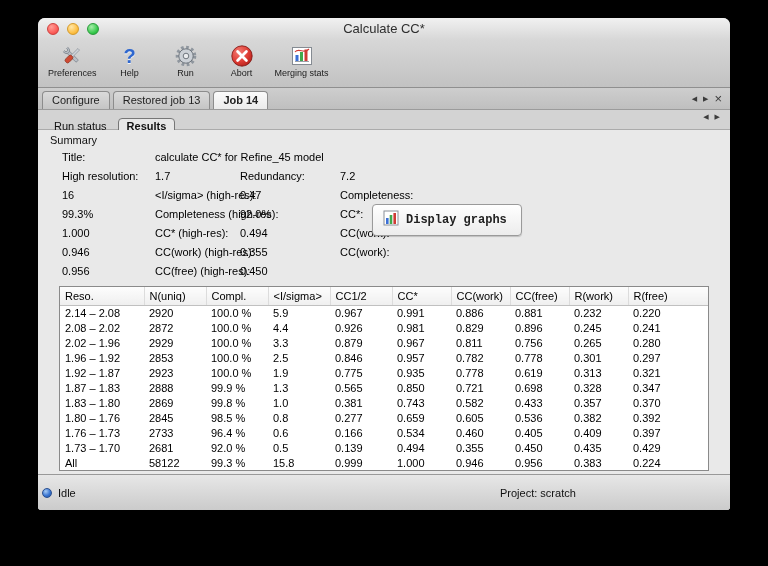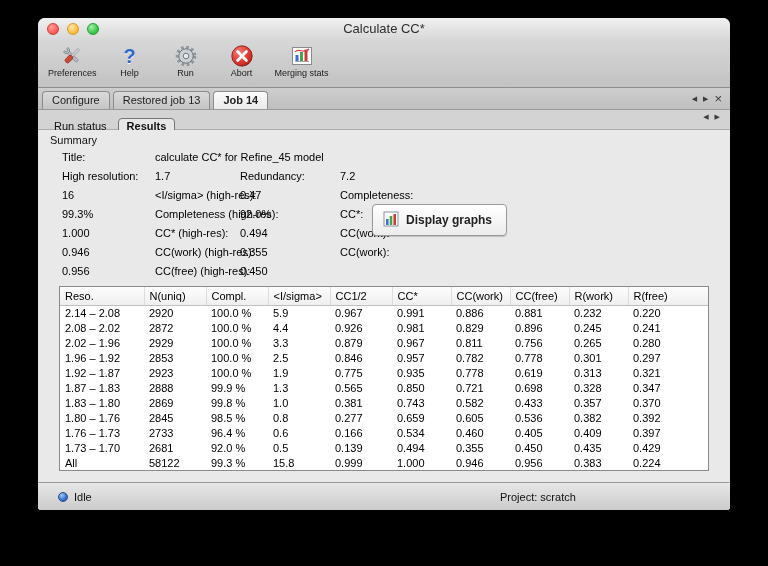--- a/index.html
+++ b/index.html
@@ -61,39 +61,39 @@
     display:grid; grid-template-columns:93px 85px 100px auto;
     margin-left:24px; font-size:11px; line-height:19px; color:#000;
   }
   #summary-grid span { white-space:nowrap; }
   #summary-grid .b { font-weight:normal; }
   .graphs-btn {
     position:absolute; left:334px; top:74px; height:32px;
     padding:0 14px 0 10px;
     background:linear-gradient(#ffffff,#ececec);
     border:1px solid #9a9a9a; border-radius:4px;
-    font-family:Liberation Sans, sans-serif;
+    font-family:Liberation Mono, monospace;
     font-size:12px; font-weight:bold; color:#222;
     display:flex; align-items:center; gap:7px;
     box-shadow:0 1px 1px rgba(0,0,0,.18);
   }
   .table-wrap { margin:5px 21px 0; border:1px solid #8a8a8a; background:#fff; }
   table { border-collapse:collapse; width:100%; font-size:11px; table-layout:fixed; }
   thead th {
     font-weight:normal; text-align:left; padding:2px 4px 2px 5px;
     border-bottom:1px solid #c0c0c0; border-right:1px solid #dcdcdc;
     background:linear-gradient(#fdfdfd,#efefef); height:18px; white-space:nowrap; overflow:hidden;
   }
   thead th:last-child { border-right:none; }
   tbody td { padding:0 4px 0 5px; height:15px; white-space:nowrap; overflow:hidden; color:#000; }
   
   .statusbar {
-    position:absolute; bottom:0; left:0; right:0; height:28px;
+    position:absolute; bottom:0; left:0; right:0; height:36px;
     background:linear-gradient(#e7e7e7,#cbcbcb); border-top:1px solid #999;
-    display:flex; align-items:center; font-size:11px; color:#111; padding-left:20px;
+    display:flex; align-items:center; font-size:11px; color:#111; padding-left:4px;
   }
   .led {
     width:10px; height:10px; border-radius:50%;
     background:radial-gradient(circle at 35% 30%, #a6cbf5, #3b76d2 55%, #1c4f9e);
     border:1px solid #2a4f8f; margin-right:6px;
   }
   .project { position:absolute; left:462px; }
 </style>
 </head>
 <body>

